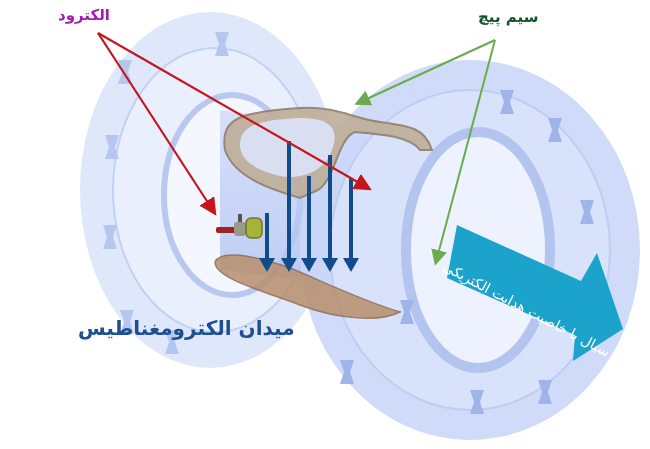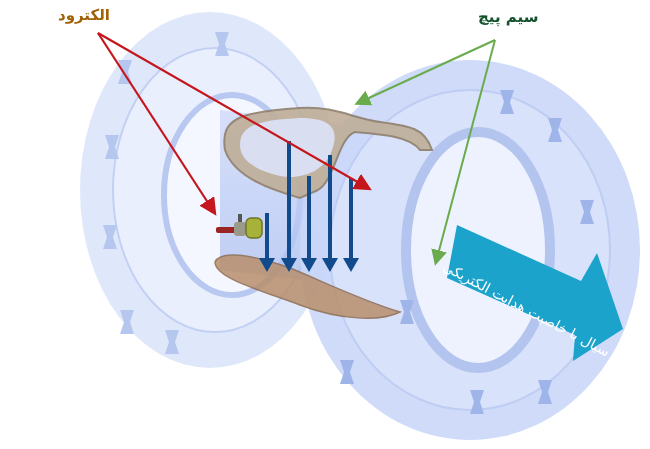--- a/index.html
+++ b/index.html
@@ -12,21 +12,21 @@
       font-family: "DejaVu Sans", sans-serif;
     }
     svg.art { position: absolute; left: 0; top: 0; width: 650px; height: 449px; }
     .label {
       position: absolute;
       direction: rtl;
       white-space: nowrap;
       font-family: "DejaVu Sans", sans-serif;
       font-weight: bold;
     }
-    .label-electrode { left: 58px; top: 6px; font-size: 15px; color: #a16207; }
+    .label-electrode { left: 58px; top: 6px; font-size: 15px; color: #a21caf; }
     .label-coil { left: 478px; top: 8px; font-size: 15px; color: #14532d; }
     .label-field { left: 78px; top: 316px; font-size: 20px; color: #1e4f93; }
     .label-fluid {
       left: 448px; top: 258px;
       font-size: 14px; font-weight: normal; color: #ffffff;
       transform: rotate(28deg);
       transform-origin: 0 0;
     }
   </style>
 </head>
@@ -119,14 +119,15 @@
       <line x1="495" y1="40" x2="436" y2="262" marker-end="url(#mGreen)"></line>
     </g>
 
     <g>
       <path d="M457,225 L581,281 L597,253 L623,329 L573,361 L575,335 L447,278 z" fill="#1ba3cc"></path>
     </g>
   </svg>
 
   <div class="label label-electrode">الکترود</div>
   <div class="label label-coil">سیم پیچ</div>
+  <div class="label label-field">میدان الکترومغناطیس</div>
   <div class="label label-fluid">سیال با خاصیت هدایت الکتریکی</div>
 </div>
 
 </body></html>

